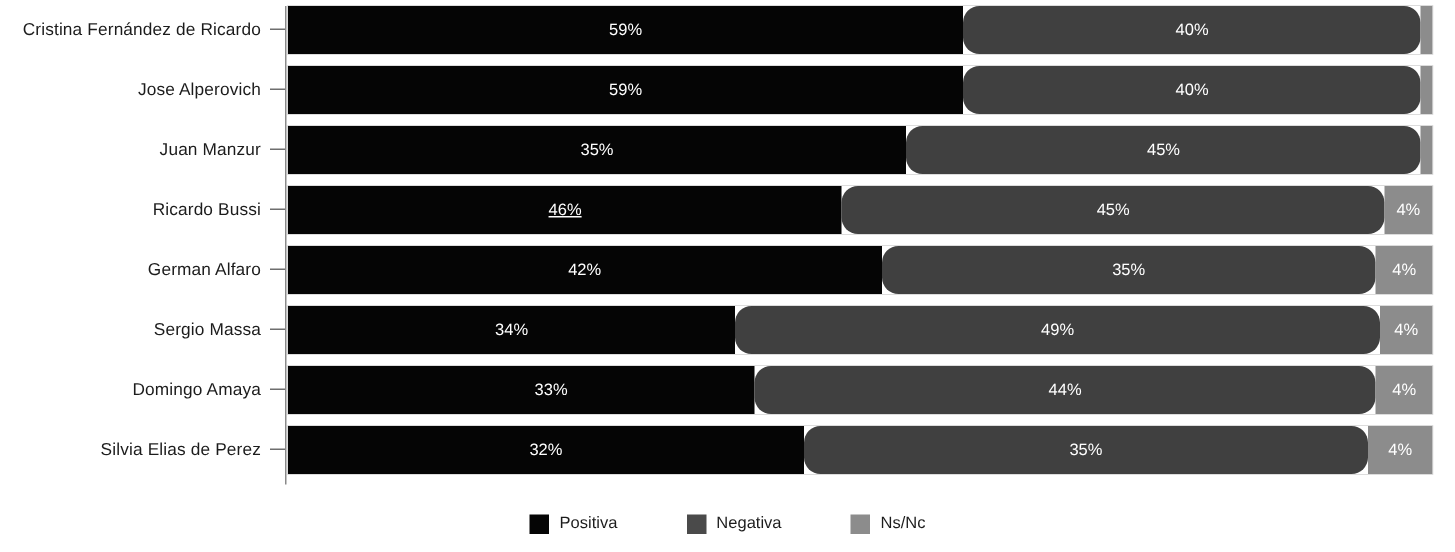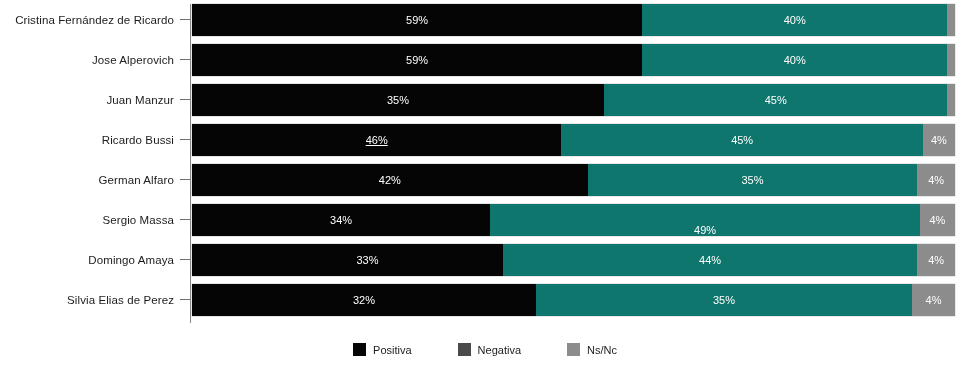--- a/index.html
+++ b/index.html
@@ -79,37 +79,37 @@
     display: flex;
     align-items: center;
     justify-content: center;
     font-size: 11px;
     color: #ffffff;
     overflow: hidden;
     white-space: nowrap;
     box-sizing: border-box;
   }
   .seg-positiva { background: #050505; }
-  .seg-negativa { background: #0f766e; }
+  .seg-negativa { background: #404040; border-radius: 11px; }
   .seg-nsnc { background: #8c8c8c; }
 
   .legend {
     position: absolute;
     left: 0;
     top: 336px;
     width: 970px;
     height: 26px;
     display: flex;
     align-items: center;
     justify-content: center;
     gap: 46px;
   }
   .legend-item {
     display: flex;
-    align-items: flex-end;
+    align-items: center;
     gap: 7px;
   }
   .legend-swatch {
     width: 13px;
     height: 13px;
     display: block;
   }
   .legend-text {
     font-size: 11px;
     color: #1c1c1c;
@@ -193,21 +193,21 @@
             </div>
           </div>
         </div>
         <div class="row" style="top: 200px;">
           <div class="cat-label">Sergio Massa</div>
           <div class="tick"></div>
           <div class="bar">
             <div class="seg seg-positiva" style="flex: 0 0 39.0805%;">
               <span>34%</span>
             </div>
-            <div class="seg seg-negativa" style="flex: 0 0 56.3218%; align-items: flex-end;">
+            <div class="seg seg-negativa" style="flex: 0 0 56.3218%;">
               <span>49%</span>
             </div>
             <div class="seg seg-nsnc" style="flex: 0 0 4.5977%;">
               <span>4%</span>
             </div>
           </div>
         </div>
         <div class="row" style="top: 240px;">
           <div class="cat-label">Domingo Amaya</div>
           <div class="tick"></div>

